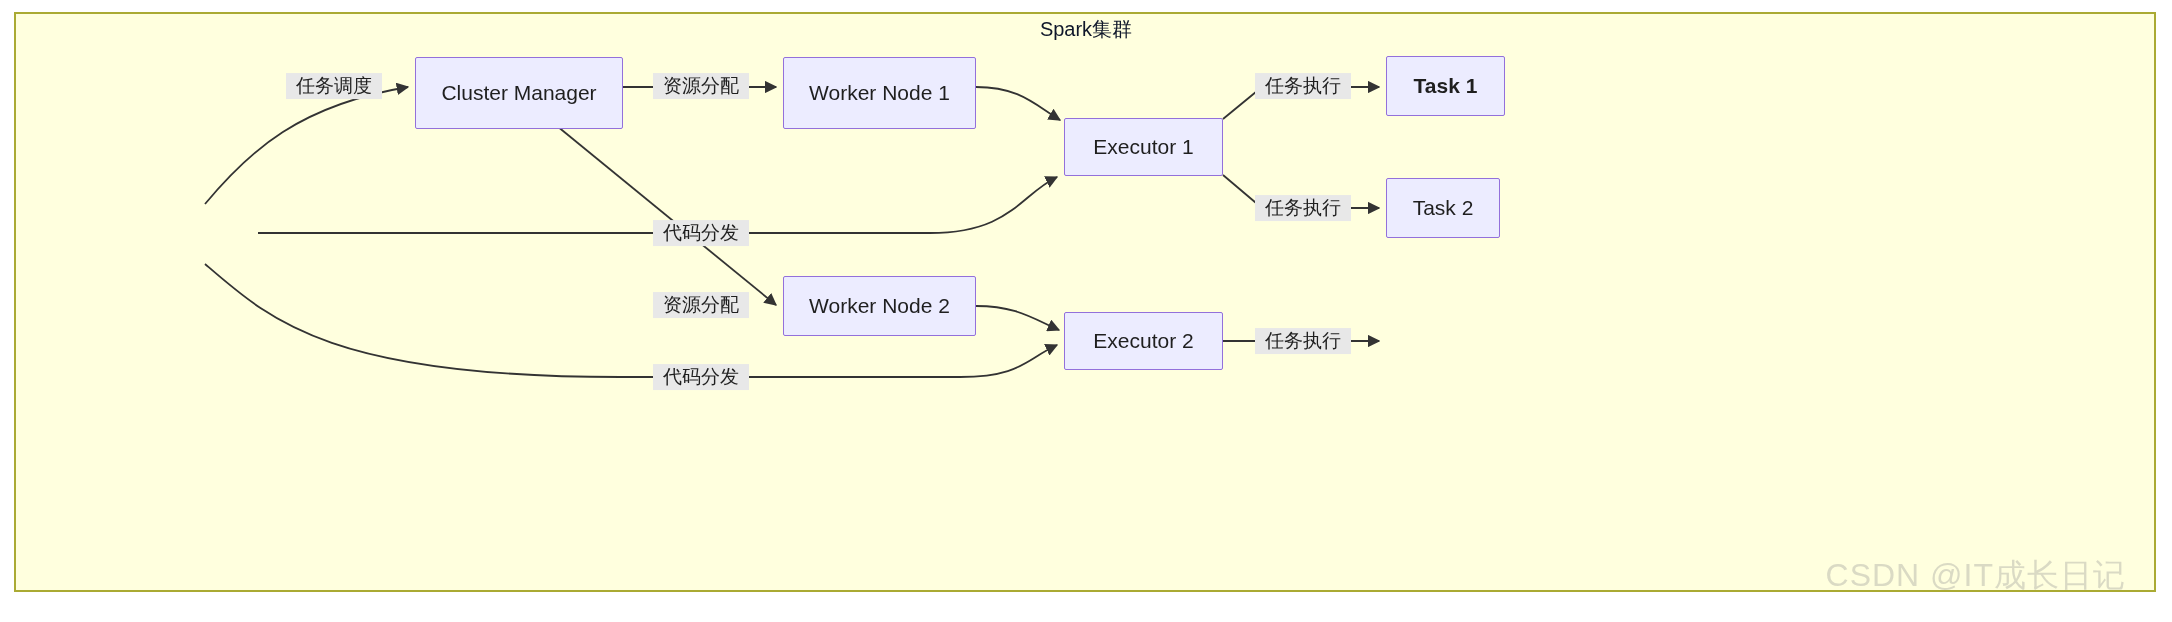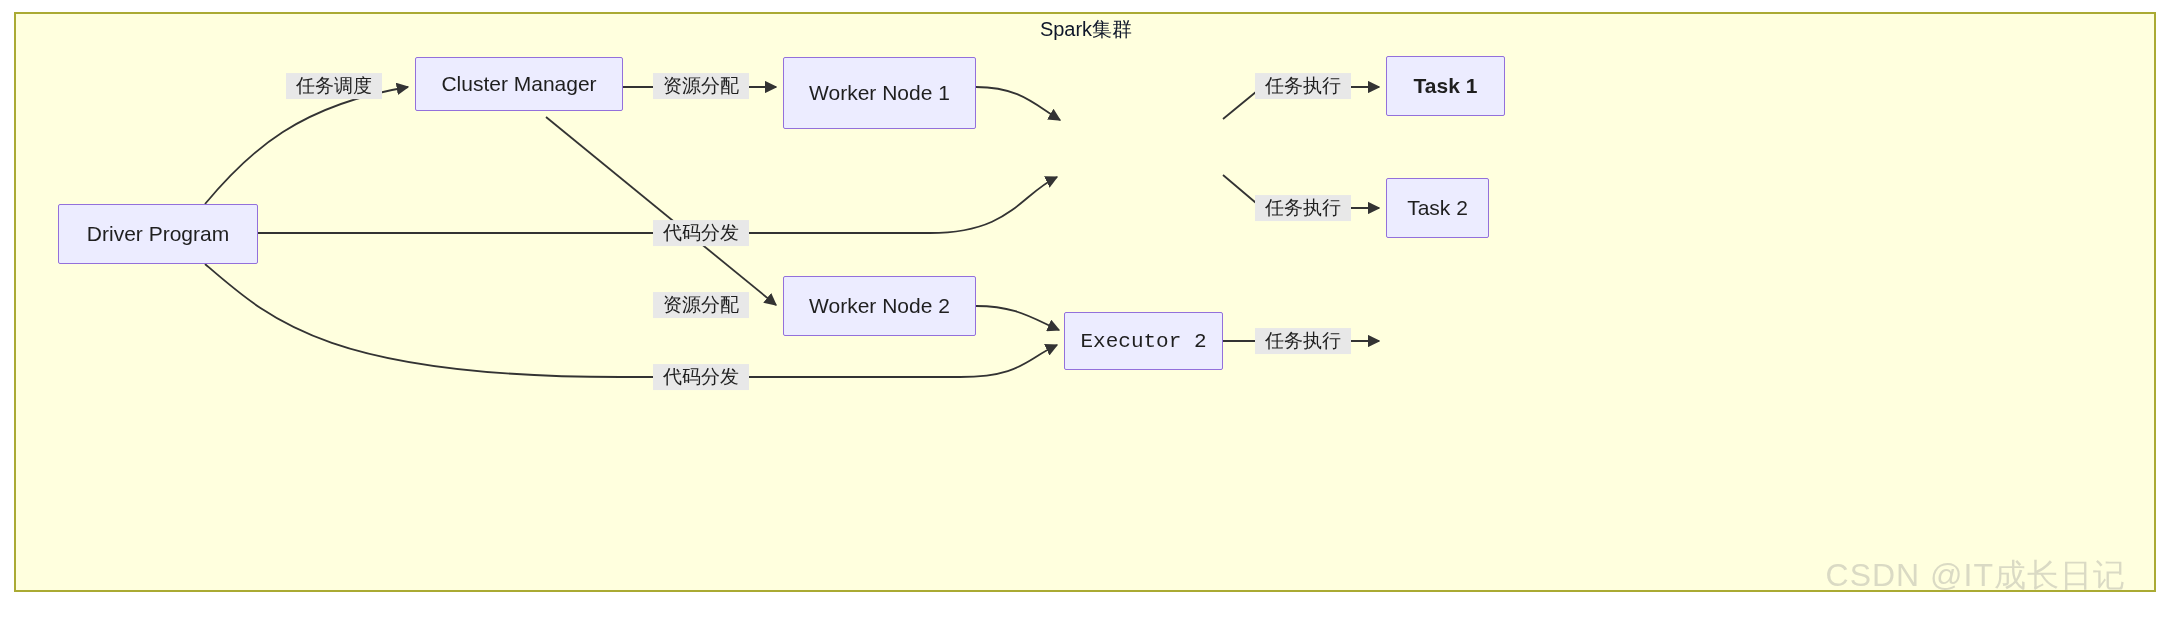--- a/index.html
+++ b/index.html
@@ -113,46 +113,46 @@
       <path d="M 976 306 C 1016 306 1032 318 1059 330"></path>
 
       <path d="M 1223 119 L 1262 87 L 1379 87"></path>
 
       <path d="M 1223 175 L 1262 208 L 1379 208"></path>
 
       <path d="M 1223 341 L 1379 341"></path>
     </g>
   </svg>
 
-  <div class="node" style="left:58px;  top:204px; width:200px; height:60px;">
-    <span>Driver Program</span>
-  </div>
 
-  <div class="node" style="left:415px; top:57px;  width:208px; height:54px;">
+  <div class="node" style="left:415px; top:57px;  width:208px; height:72px;">
     <span>Cluster Manager</span>
   </div>
 
   <div class="node" style="left:783px; top:57px;  width:193px; height:72px;">
     <span>Worker Node 1</span>
   </div>
 
   <div class="node" style="left:783px; top:276px; width:193px; height:60px;">
     <span>Worker Node 2</span>
   </div>
 
+  <div class="node" style="left:1064px; top:118px; width:159px; height:58px;">
+    <span>Executor 1</span>
+  </div>
 
-  <div class="node" style="left:1064px; top:312px; width:159px; height:58px;font-family:Liberation Mono, monospace;">
+  <div class="node" style="left:1064px; top:312px; width:159px; height:58px;">
     <span>Executor 2</span>
   </div>
 
   <div class="node" style="left:1386px; top:56px;  width:119px; height:60px;font-weight:bold;">
     <span>Task 1</span>
   </div>
 
-  <div class="node" style="left:1386px; top:178px; width:103px; height:60px;">
+  <div class="node" style="left:1386px; top:178px; width:114px; height:60px;">
     <span>Task 2</span>
   </div>
 
 
   <div class="edge-label" style="left:334px; top:86px;">任务调度</div>
 
   <div class="edge-label" style="left:701px; top:86px;">资源分配</div>
 
   <div class="edge-label" style="left:701px; top:305px;">资源分配</div>
 

